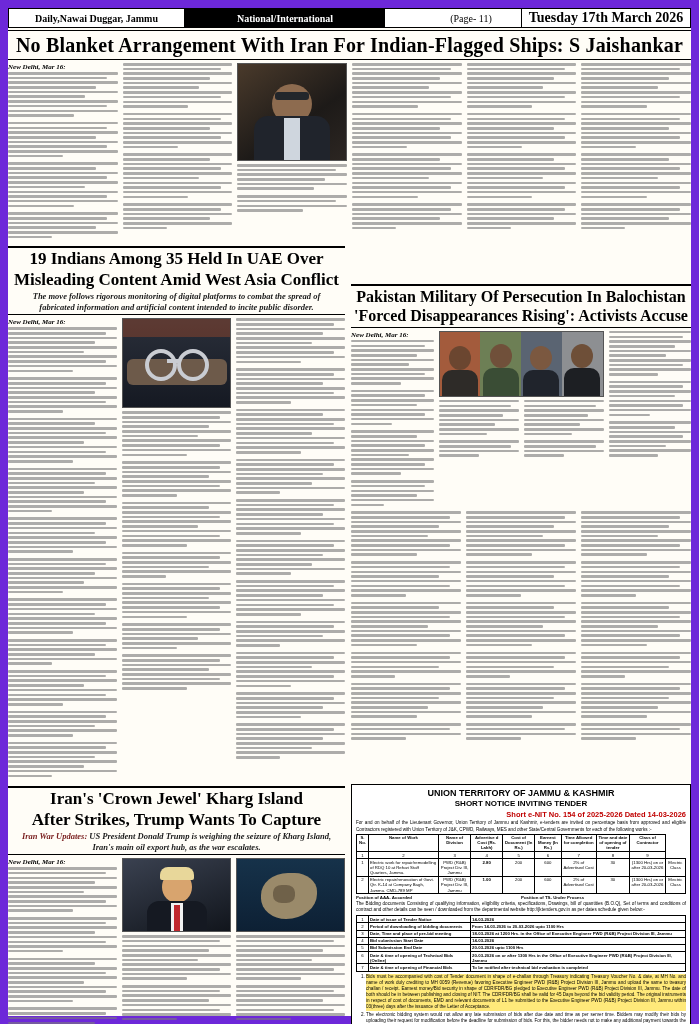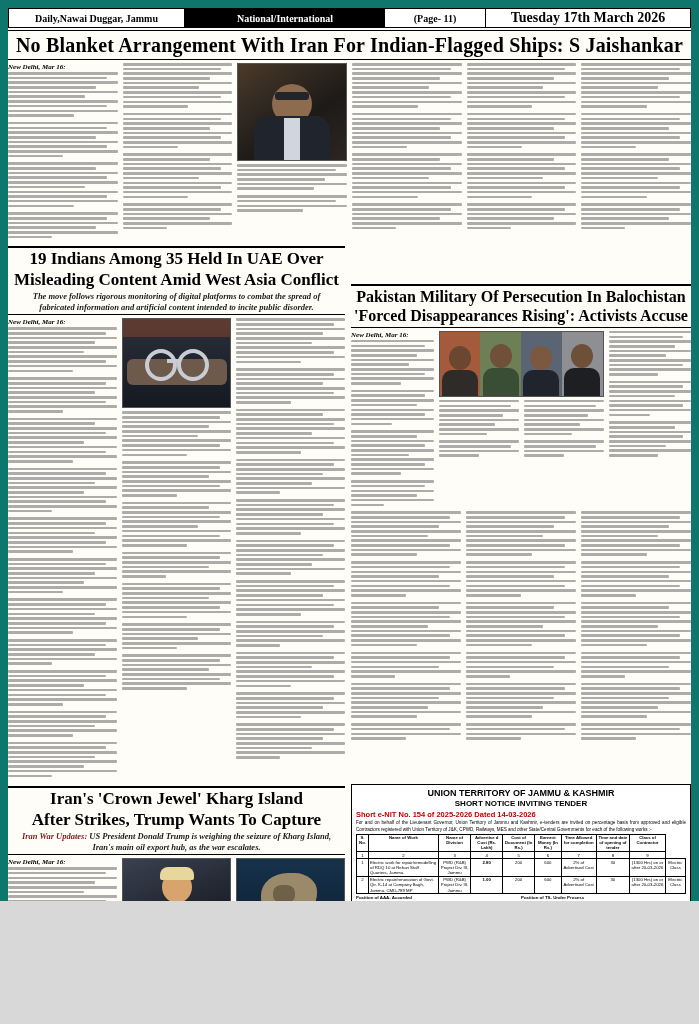--- a/index.html
+++ b/index.html
@@ -1,24 +1,24 @@
 <!DOCTYPE html>
 <html><head>
 <meta charset="utf-8">
 <style>
   html,body{margin:0;padding:0;background:#d8d8d8;}
   body{font-family:"Liberation Serif",serif;}
-  .page{width:699px;height:901px;background:#0f766e;margin:0 auto;position:relative;overflow:hidden;}
+  .page{width:699px;height:1024px;background:#6d28d9;margin:0 auto;position:relative;overflow:hidden;}
   .inner{position:absolute;left:8px;top:8px;width:683px;height:1008px;background:#fffdf7;}
 
   
   .masthead{display:flex;align-items:stretch;height:18px;border:1px solid #000;background:#fff;}
   .mh-left{flex:0 0 175px;display:flex;align-items:center;justify-content:center;font-weight:bold;font-size:10px;border-right:1px solid #000;}
   .mh-mid{flex:0 0 200px;display:flex;align-items:center;justify-content:center;background:#000;color:#fff;font-weight:bold;font-size:10px;}
-  .mh-page{flex:0 0 100px;display:flex;align-items:center;justify-content:center;font-weight:bold;font-size:10px;}
+  .mh-page{flex:0 0 100px;display:flex;align-items:center;justify-content:center;font-weight:normal;font-size:10px;padding-left:36px;}
   .mh-date{flex:1;display:flex;align-items:center;justify-content:center;font-weight:bold;font-size:14px;border-left:1px solid #000;}
 
   .rule{border-top:1px solid #000;margin:2px 0;}
   .rule2{border-top:2px solid #000;margin:2px 0;}
 
   
   .hl1{font-family:"Liberation Serif",serif;font-weight:bold;font-size:20px;text-align:center;letter-spacing:.2px;margin:3px 0 2px;}
   .hl2{font-weight:bold;font-size:17px;text-align:center;line-height:1.08;margin:2px 0;}
   .hl3{font-weight:bold;font-size:16px;text-align:center;line-height:1.1;margin:2px 0;}
   .subhl{font-weight:bold;font-size:8.5px;text-align:center;color:#1b1b1b;font-style:italic;line-height:1.25;margin:2px 6px;}
@@ -30,21 +30,21 @@
   .tl{height:2.6px;background:#7a7a7a;margin-bottom:2.1px;border-radius:1px;opacity:.62;}
   .tl.s90{width:90%}.tl.s80{width:80%}.tl.s70{width:70%}.tl.s60{width:60%}.tl.s50{width:50%}.tl.s40{width:40%}
   .gap{height:3px;}
 
   .photo{background:#2b2b33;position:relative;overflow:hidden;border:1px solid #555;}
 
   
   .tender{border:1px solid #000;background:#fff;padding:3px 4px;font-family:"Liberation Sans",sans-serif;}
   .t-title{text-align:center;font-weight:bold;font-size:9px;line-height:1.25;}
   .t-sub{text-align:center;font-weight:bold;font-size:8.5px;line-height:1.25;}
-  .t-snit{text-align:left;font-weight:bold;font-size:7.5px;margin-top:1px;}
+  .t-snit{text-align:right;font-weight:bold;font-size:7.5px;margin-top:1px;}
   .t-red{color:#c00000;}
   .t-small{font-size:4.6px;line-height:1.32;text-align:justify;}
   table.t{border-collapse:collapse;width:100%;font-size:4.3px;}
   table.t td,table.t th{border:.5px solid #000;padding:.5px 1px;vertical-align:top;line-height:1.2;}
   table.t th{font-weight:bold;text-align:center;font-size:4.3px;}
   .b{font-weight:bold;}
   .c{text-align:center;}
   .hl-y{background:#ffe97a;}
   .num{width:9px;}
   ol.t-list{margin:2px 0 0 0;padding-left:10px;font-size:4.6px;line-height:1.35;text-align:justify;}

